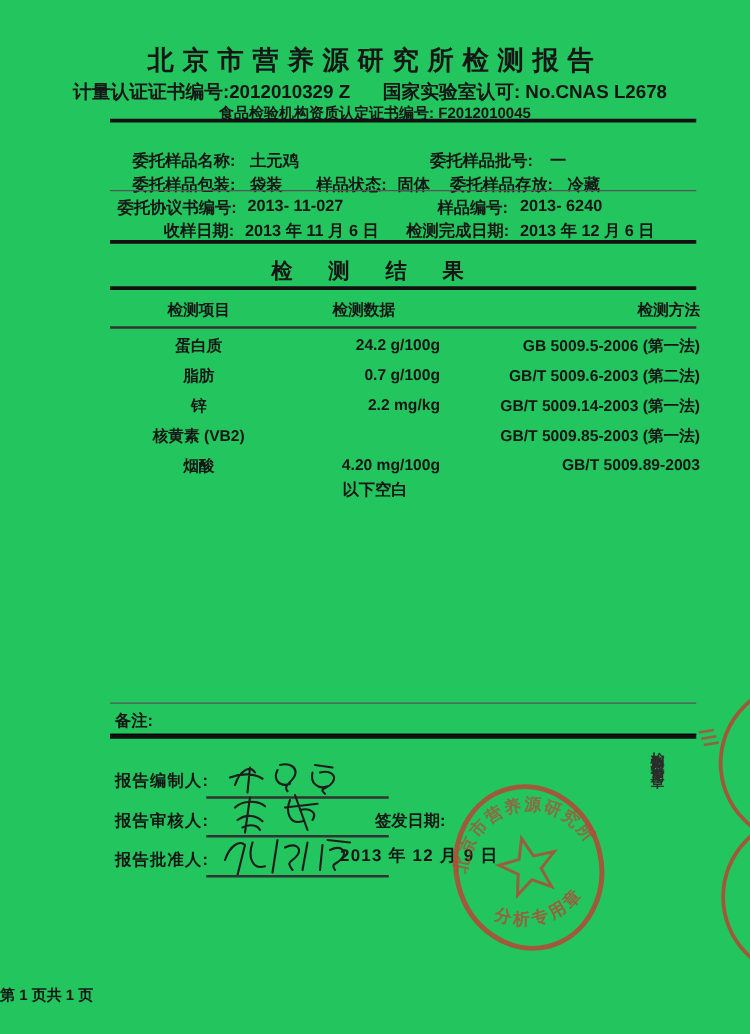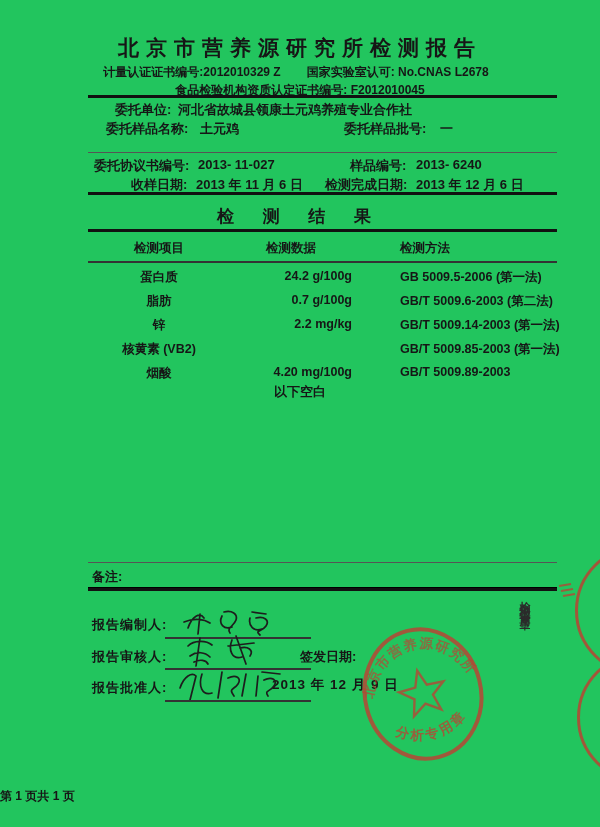--- a/index.html
+++ b/index.html
@@ -4,33 +4,33 @@
 <style>
   html,body{margin:0;padding:0;background:#e8e8e8;}
   .page{
     position:relative;width:600px;height:827px;margin:0 auto;
     background:#22c55e;overflow:hidden;
     font-family:"Liberation Sans","DejaVu Sans",sans-serif;
     color:#161616;
   }
   .abs{position:absolute;}
   .doc-title{top:34px;left:0;width:600px;text-align:center;font-size:21px;font-weight:700;letter-spacing:7px;}
-  .certline1{top:64px;left:0;width:592px;display:flex;justify-content:center;gap:26px;font-size:12px;font-weight:700;}
+  .certline1{top:64px;left:0;width:592px;display:flex;justify-content:center;gap:26px;font-size:15px;font-weight:700;}
   .certline2{top:82px;left:0;width:600px;text-align:center;font-size:12px;font-weight:700;}
   .rule{left:88px;width:469px;background:#111;}
   .rule.thick{height:2.5px;}
   .rule.thin{height:1px;background:#555;}
   .rule.dbl{height:3px;border-top:1px solid #000;background:#111;}
   .inforow{left:88px;width:469px;height:18px;font-size:13px;font-weight:600;white-space:nowrap;}
   .inforow span{position:absolute;top:0;}
   .res-title{top:205px;left:0;width:600px;text-align:center;font-size:17px;font-weight:700;letter-spacing:12px;}
   .th,.td{font-size:12.5px;font-weight:600;white-space:nowrap;}
   .col-item{left:88px;width:142px;text-align:center;}
   .col-data{left:210px;width:142px;text-align:right;}
-  .col-method{left:400px;width:160px;text-align:left;}
+  .col-method{left:400px;width:160px;text-align:right;}
   .endnote{top:383px;left:0;width:600px;text-align:center;font-size:13px;font-weight:600;}
   .remark-label{top:568px;left:92px;font-size:13px;font-weight:600;}
   .sig-label{left:92px;font-size:13px;font-weight:700;letter-spacing:1px;}
   .sig-line{left:165px;width:146px;height:1.5px;background:#333;}
   .sig-svg{left:170px;}
   .issue-label{left:300px;font-size:13px;font-weight:700;}
   .issue-date{left:272px;font-size:13.5px;font-weight:700;letter-spacing:1px;}
   .footer{top:788px;left:0;width:600px;text-align:left;font-size:12px;font-weight:600;}
   .stamp-main{left:352px;top:618px;transform:rotate(-14deg);opacity:.88;}
   .side-caption{
@@ -52,29 +52,33 @@
 
   <div class="abs doc-title">北京市营养源研究所检测报告</div>
   <div class="abs certline1">
     <span>计量认证证书编号:2012010329 Z</span>
     <span>国家实验室认可: No.CNAS L2678</span>
   </div>
   <div class="abs certline2">食品检验机构资质认定证书编号: F2012010045</div>
 
   <div class="abs rule thick" style="top:95px;"></div>
 
-  <div class="abs inforow" style="top:101px;">
-    <span style="left:27px;">委托单位:</span>
-    <span style="left:90px;">河北省故城县领康土元鸡养殖专业合作社</span>
-  </div>
   <div class="abs inforow" style="top:120px;">
     <span style="left:18px;">委托样品名称:</span>
     <span style="left:112px;">土元鸡</span>
     <span style="left:256px;">委托样品批号:</span>
     <span style="left:352px;">一</span>
+  </div>
+  <div class="abs inforow" style="top:139px;">
+    <span style="left:18px;">委托样品包装:</span>
+    <span style="left:112px;">袋装</span>
+    <span style="left:165px;">样品状态:</span>
+    <span style="left:230px;">固体</span>
+    <span style="left:272px;">委托样品存放:</span>
+    <span style="left:366px;">冷藏</span>
   </div>
 
   <div class="abs rule thin" style="top:152px;"></div>
 
   <div class="abs inforow" style="top:157px;">
     <span style="left:6px;">委托协议书编号:</span>
     <span style="left:110px;">2013- 11-027</span>
     <span style="left:262px;">样品编号:</span>
     <span style="left:328px;">2013- 6240</span>
   </div>

